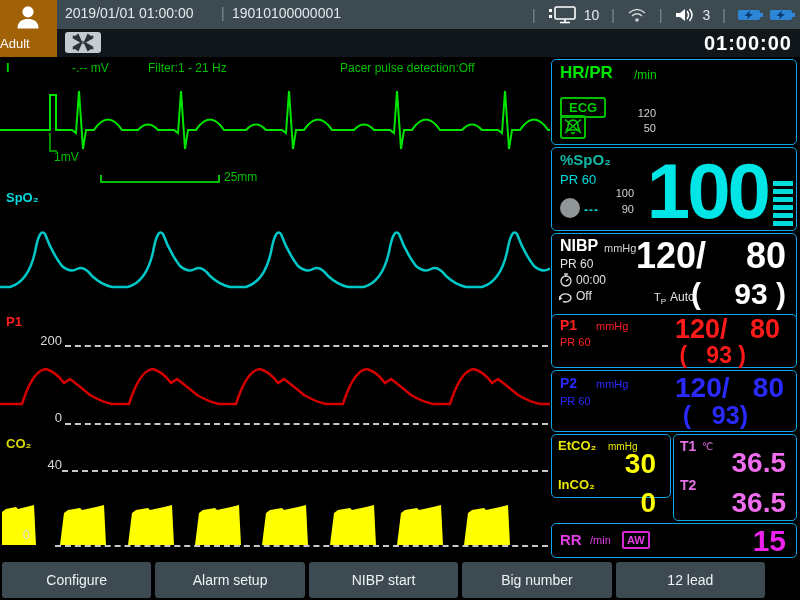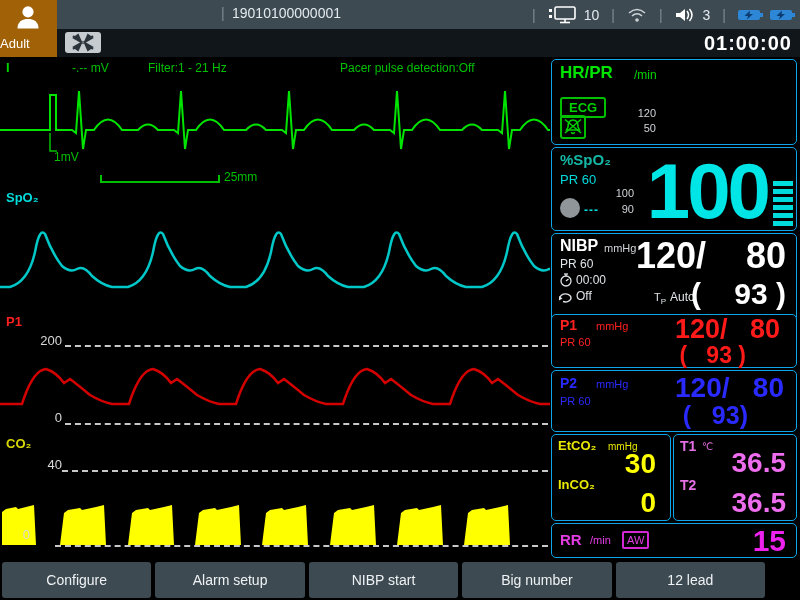--- a/index.html
+++ b/index.html
@@ -27,35 +27,36 @@
   .panel{box-sizing:border-box;border:1px solid #0ea5e9;border-radius:5px;background:#000;cursor:pointer;}
   .ptitle{font-weight:bold;}
   .bignum{font-weight:bold;white-space:pre;line-height:1;}
   .limits{font-size:11px;color:#cfd4d7;text-align:right;line-height:15px;}
   .badge{display:inline-block;border:2px solid #00c000;border-radius:3px;color:#00d400;
          font-size:13px;font-weight:bold;padding:0 7px;line-height:17px;}
   .bellbox{width:26px;height:24px;border:2px solid #00c000;border-radius:3px;box-sizing:border-box;}
   .sigbars{display:flex;flex-direction:column;gap:3px;}
   .sigbars div{width:20px;height:5px;background:#00dcdc;}
   .awbox{display:inline-block;border:2px solid #d428d4;border-radius:2px;color:#e33ce3;
-         font-size:11px;font-weight:normal;padding:0 3px;line-height:14px;}
+         font-size:11px;font-weight:bold;padding:0 3px;line-height:14px;}
   .tp{font-size:11px;color:#dfe4e7;}
   .tp sub{font-size:8px;}
   .small12{font-size:12px;color:#dfe4e7;}
   
   .footer{left:0;top:560px;width:767px;height:40px;display:flex;gap:4px;padding:2px;box-sizing:border-box;}
   .fbtn{flex:1;background:#3e4a52;border:none;border-radius:3px;color:#eef2f4;font-size:14px;
         font-family:inherit;cursor:pointer;}
 </style>
 </head>
 <body>
 
 <div class="screen">
 
   <div class="abs topbar">
+    <span class="abs hdrtxt" style="left:8px;top:5px;">2019/01/01 01:00:00</span>
     <span class="abs hdrsep" style="left:158px;top:5px;">|</span>
     <span class="abs hdrtxt" style="left:175px;top:5px;">19010100000001</span>
 
     <div class="abs statusrow">
       <span class="hdrsep">|</span>
       <svg width="30" height="18" viewBox="0 0 30 18">
         <rect x="1" y="3" width="3" height="3" fill="#fff"></rect>
         <rect x="1" y="9" width="3" height="3" fill="#fff"></rect>
         <rect x="7" y="1" width="20" height="12" rx="1.5" fill="none" stroke="#fff" stroke-width="1.6"></rect>
         <line x1="17" y1="13" x2="17" y2="16" stroke="#fff" stroke-width="1.6"></line>
@@ -236,21 +237,21 @@
   </div>
 
   <div class="abs panel" style="left:551px;top:370px;width:246px;height:62px;">
     <span class="abs ptitle" style="left:8px;top:4px;font-size:14px;color:#2a2aff;">P2</span>
     <span class="abs" style="left:44px;top:7px;font-size:11px;color:#2a2aff;">mmHg</span>
     <span class="abs" style="left:8px;top:24px;font-size:11px;color:#2a2aff;white-space:pre;">PR 60</span>
     <span class="abs bignum" style="right:12px;top:3px;font-size:28px;color:#2a2aff;">120/   80</span>
     <span class="abs bignum" style="right:48px;top:32px;font-size:25px;color:#2a2aff;">(   93)</span>
   </div>
 
-  <div class="abs panel" style="left:551px;top:434px;width:120px;height:87px;">
+  <div class="abs panel" style="left:551px;top:434px;width:120px;height:64px;">
     <span class="abs ptitle" style="left:6px;top:3px;font-size:13px;color:#e8e800;">EtCO₂</span>
     <span class="abs" style="left:56px;top:6px;font-size:10px;color:#e8e800;">mmHg</span>
     <span class="abs bignum" style="right:14px;top:15px;font-size:28px;color:#ffff00;">30</span>
     <span class="abs ptitle" style="left:6px;top:42px;font-size:13px;color:#e8e800;">InCO₂</span>
     <span class="abs bignum" style="right:14px;top:54px;font-size:28px;color:#ffff00;">0</span>
   </div>
 
   <div class="abs panel" style="left:673px;top:434px;width:124px;height:87px;">
     <span class="abs ptitle" style="left:6px;top:3px;font-size:14px;color:#e570e5;">T1</span>
     <span class="abs" style="left:28px;top:6px;font-size:10px;color:#e570e5;">℃</span>

